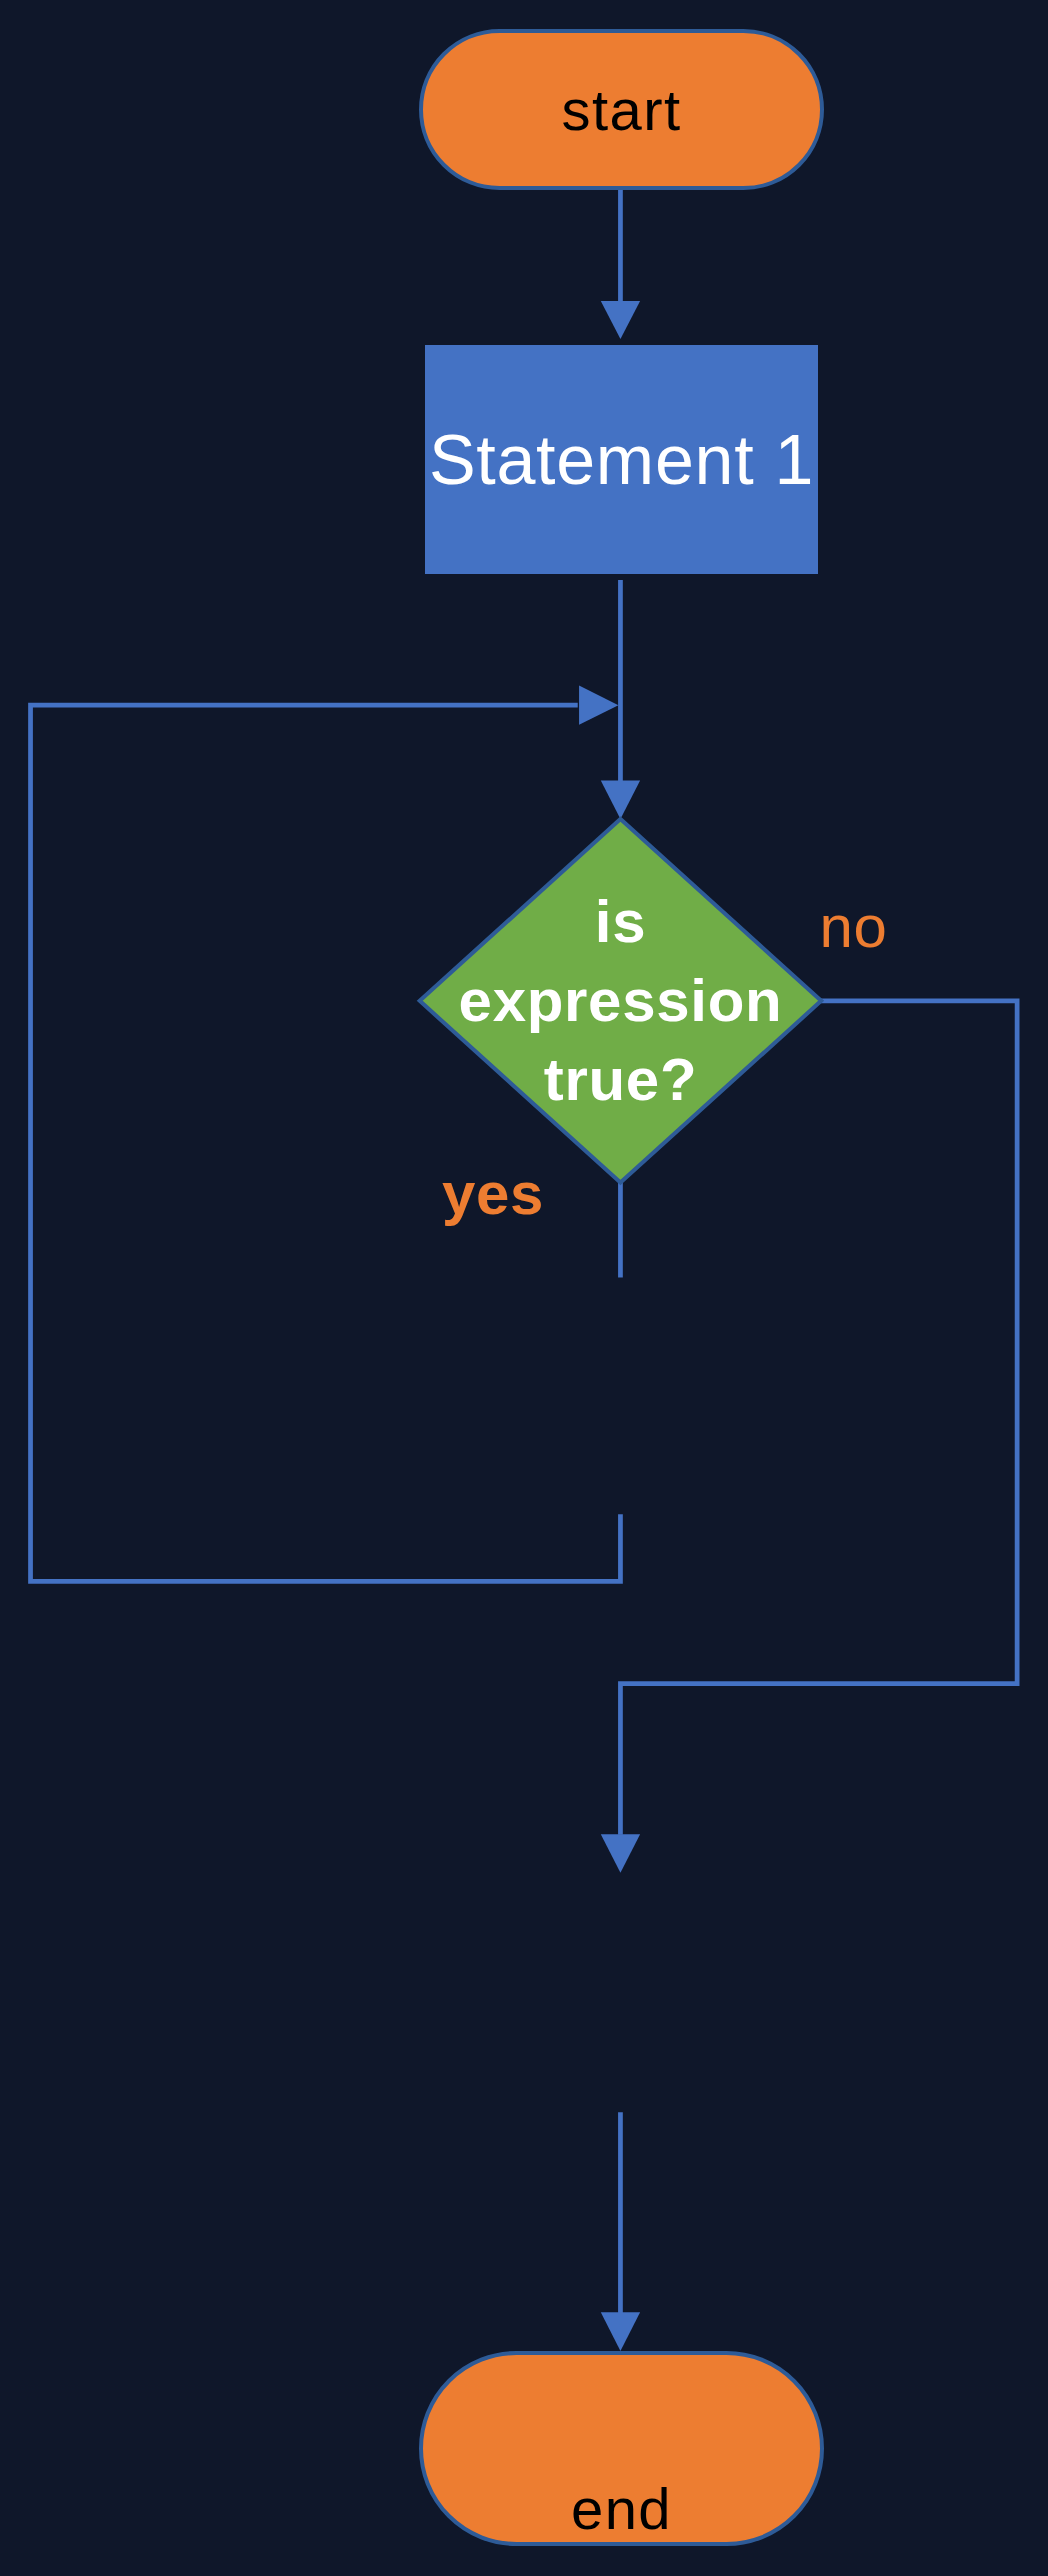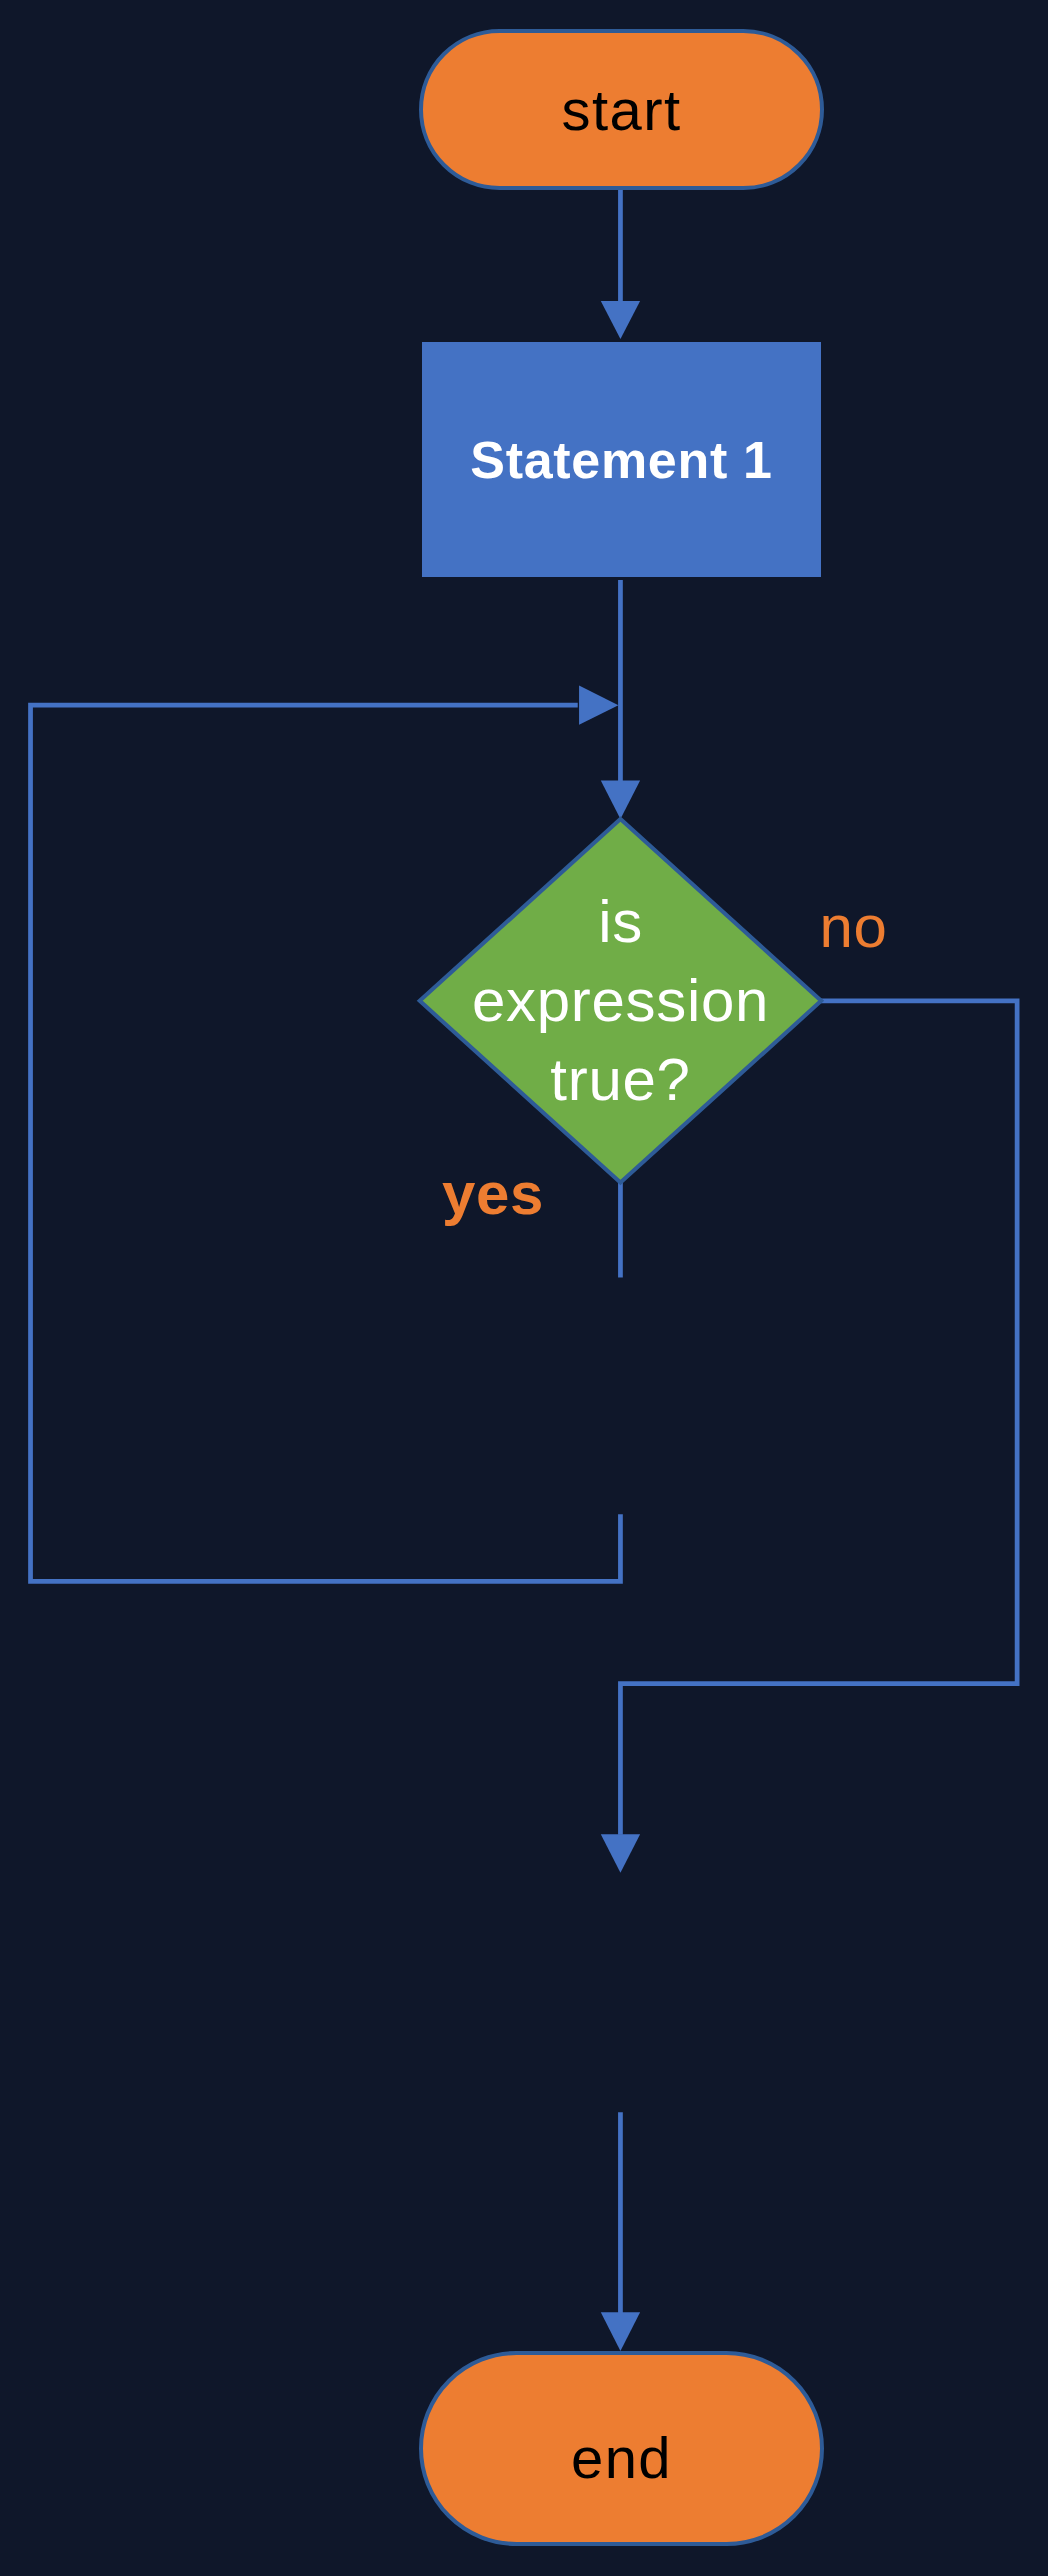--- a/index.html
+++ b/index.html
@@ -9,33 +9,33 @@
   }
   #wires{position:absolute;left:0;top:0;}
   .node{position:absolute;box-sizing:border-box;display:flex;align-items:center;justify-content:center;}
   .terminator{
     background:#ED7D31;border:4.1px solid #2E5B97;color:#000000;
     font-size:58px;letter-spacing:1.4px;
   }
   .terminator-start{left:419px;top:29px;width:405px;height:161px;border-radius:81px;}
   .terminator-end{
     left:419px;top:2351px;width:405px;height:195px;border-radius:98px;
-    align-items:center;padding-top:17.6px;
+    align-items:flex-end;padding-top:17.6px;
   }
   .process{
-    background:#4472C4;border:3px solid #0f172a;color:#ffffff;
-    font-size:52px;letter-spacing:0.7px;font-weight:bold;
+    background:#4472C4;border:6px solid #0f172a;color:#ffffff;
+    font-size:70px;letter-spacing:0.7px;
   }
   .process-1{left:419px;top:339px;width:405px;height:241px;}
   .process-2{left:419px;top:1276px;width:405px;height:238px;}
   .process-3{left:419px;top:1873px;width:405px;height:239px;}
   .diamond-label{
     left:420px;top:819px;width:401px;height:363px;
     color:#ffffff;font-size:60px;line-height:79px;text-align:center;
-    white-space:pre-line;letter-spacing:0.7px;
+    white-space:pre-line;letter-spacing:0.7px;font-weight:bold;
   }
   .branch-label{
     position:absolute;color:#ED7D31;font-size:60px;
     display:flex;align-items:center;justify-content:center;letter-spacing:0.7px;
   }
   .branch-label-no{left:792px;top:888px;width:123px;height:76px;}
   .branch-label-yes{left:426px;top:1154px;width:134px;height:79px;font-weight:bold;}
 </style>
 </head>
 <body>

